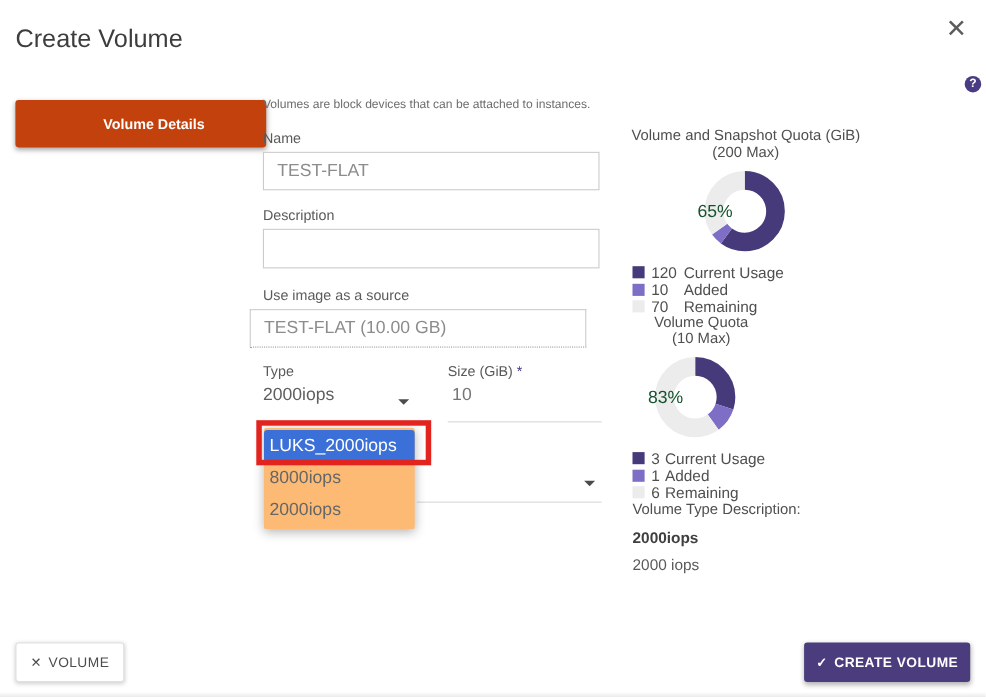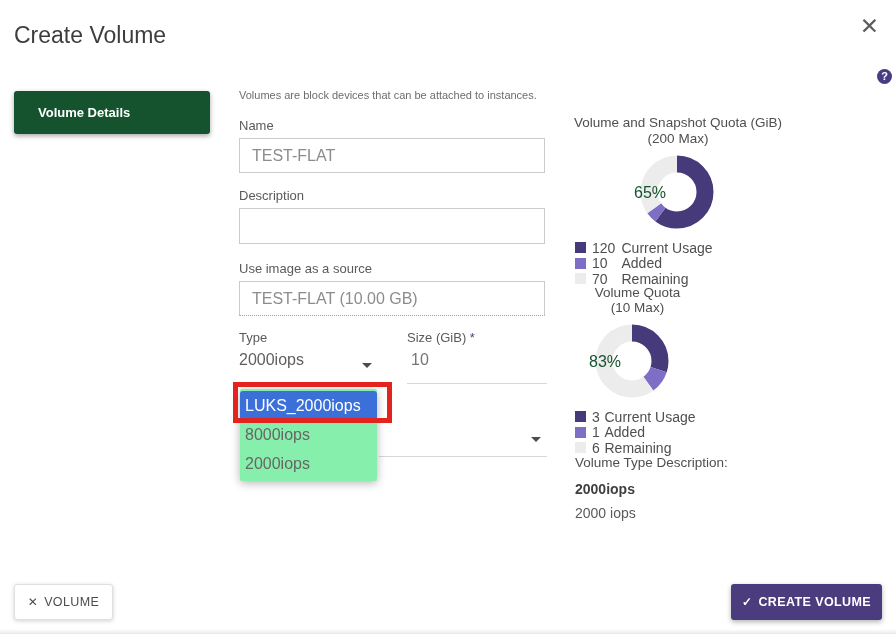--- a/index.html
+++ b/index.html
@@ -11,52 +11,52 @@
   }
   .abs { position:absolute; }
 
   
   .dlg-title { left:14px; top:22px; font-size:23px; color:#3d3d3d; }
   .close-x { right:17px; top:15px; font-size:23px; color:#5c5c5c; line-height:1; cursor:pointer; }
   .help-badge { left:877px; top:69px; width:15px; height:15px; border-radius:50%;
     background:#4a3c82; color:#fff; font-size:11px; font-weight:bold; text-align:center; line-height:15px; }
 
   
-  .step-btn { left:14px; top:91px; width:196px; height:43px; background:#14532d;
+  .step-btn { left:14px; top:91px; width:228px; height:43px; background:#c2410c;
     border-radius:3px; box-shadow:0 2px 5px rgba(0,0,0,.35); color:#fff;
-    font-size:13px; font-weight:bold; line-height:43px; padding-left:24px; }
+    font-size:13px; font-weight:bold; line-height:43px; padding-left:24px;text-align:center; }
 
   
   .intro { left:239px; top:89px; font-size:11px; color:#6d6d6d; }
   .f-label { font-size:13px; color:#5a5a5a; }
   .f-box { width:306px; border:1px solid #cbcbcb; background:#fff;
     font-size:16px; color:#8c8c8c; padding:0 12px; line-height:33px; }
   #name-label { left:239px; top:118px; }
   #name-box  { left:239px; top:138px; height:35px; }
   #desc-label{ left:239px; top:188px; }
   #desc-box  { left:239px; top:208px; height:36px; }
   #img-label { left:239px; top:261px; }
-  #img-box   { left:239px; top:281px; height:35px; border-bottom:1px dotted #9e9e9e; }
+  #img-box   { left:227px; top:281px; height:35px; border-bottom:1px dotted #9e9e9e; }
 
   #type-label{ left:239px; top:330px; }
   #type-value{ left:239px; top:351px; font-size:16px; color:#5f5f5f; }
   .caret { width:0; height:0; border-left:5px solid transparent; border-right:5px solid transparent;
     border-top:5px solid #4c4c4c; }
   #type-caret{ left:362px; top:363px; }
   #size-label{ left:407px; top:330px; }
   .req-star { color:#4a3c8c; font-size:13px; vertical-align:top; }
   #size-value{ left:411px; top:351px; font-size:16px; color:#767676; }
   #size-line { left:407px; top:383px; width:140px; height:1px; background:#d8d8d8; }
 
   
   #az-line  { left:379px; top:456px; width:168px; height:1px; background:#d8d8d8; }
   #az-caret { left:531px; top:437px; }
 
   
-  .dropdown { left:240px; top:389px; width:137px; background:#86efac; border-radius:2px;
+  .dropdown { left:240px; top:389px; width:137px; background:#fdba74; border-radius:2px;
     box-shadow:0 2px 10px rgba(0,0,0,.3); padding:2px 0 3px 0; z-index:5; }
   .option { height:29px; line-height:29px; padding-left:5px; font-size:16px; color:#666; cursor:pointer; }
   .option.highlight { background:#3b70d9; color:#fff; border-radius:3px; }
   .red-annotation { left:233px; top:382px; width:159px; height:41px;
     border:5px solid #e2231e; z-index:6; pointer-events:none; }
 
   
   .chart-title { text-align:center; font-size:13.5px; color:#4f4f4f; }
   #c1-t1 { left:560px; top:115px; width:236px; }
   #c1-t2 { left:560px; top:131px; width:236px; }

